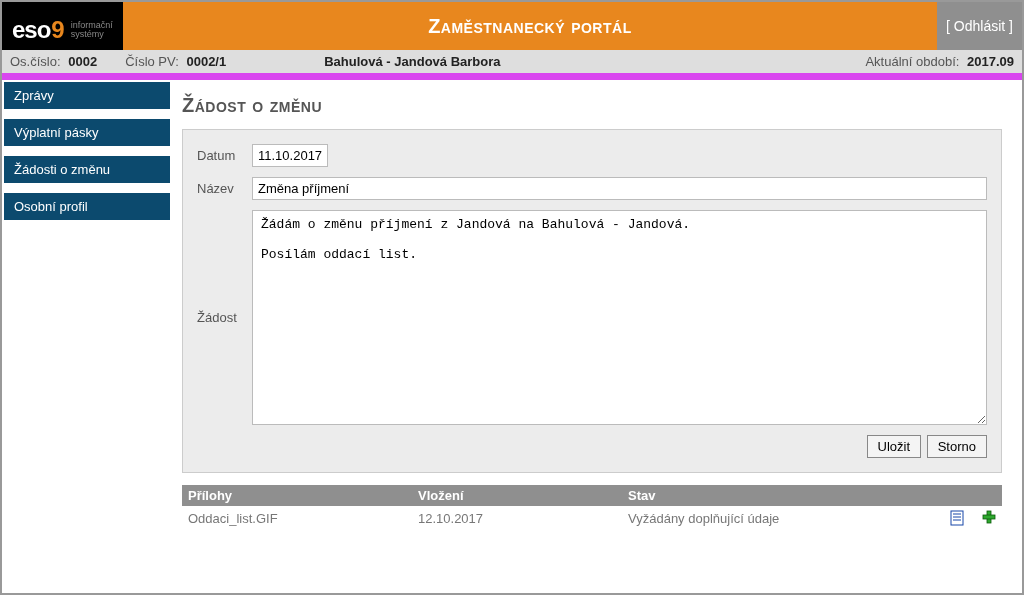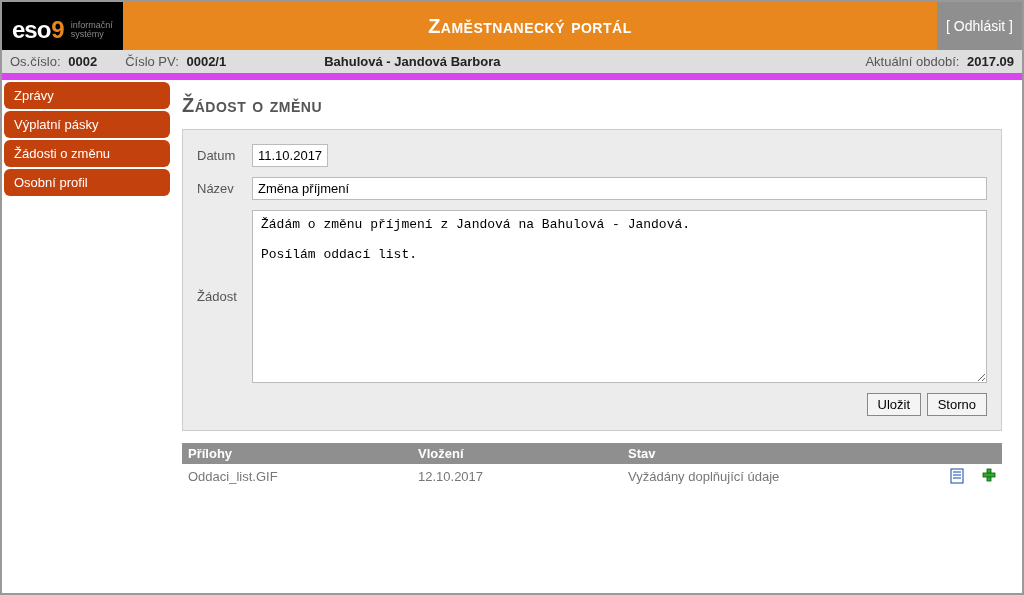--- a/index.html
+++ b/index.html
@@ -94,27 +94,27 @@
     flex: 1;
     display: flex;
     background: #fff;
   }
   .sidebar {
     width: 170px;
     background: #fff;
     padding: 2px 2px 0 2px;
   }
   .sidebar-item {
-    background: #c2410c;
+    background: #0c4a6e;
     color: #fff;
     padding: 6px 10px;
-    margin-bottom: 2px;
+    margin-bottom: 10px;
     font-size: 13px;
     cursor: pointer;
-    border-radius: 6px;
+    border-radius: 0;
   }
   .main {
     flex: 1;
     padding: 10px 20px 10px 10px;
     display: flex;
     flex-direction: column;
   }
   .page-title {
     font-size: 20px;
     font-weight: bold;
@@ -145,21 +145,21 @@
     border: 1px solid #bbb;
     background: #fff;
     padding: 3px 5px;
     font-size: 13px;
     font-family: Arial, sans-serif;
   }
   .input { width: 76px; }
   .input-wide { flex: 1; }
   .textarea {
     flex: 1;
-    height: 173px;
+    height: 215px;
     border: 1px solid #bbb;
     background: #fff;
     padding: 6px 8px;
     font-family: "Courier New", monospace;
     font-size: 13px;
     resize: both;
     white-space: pre-wrap;
   }
   .form-buttons {
     text-align: right;

